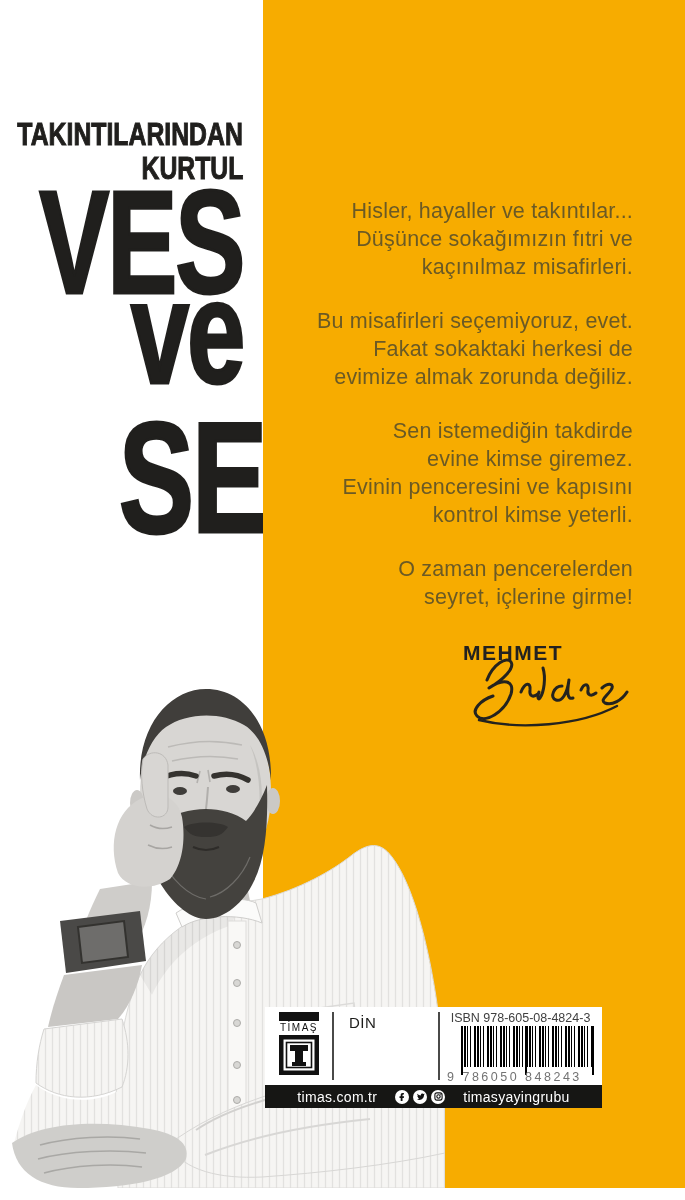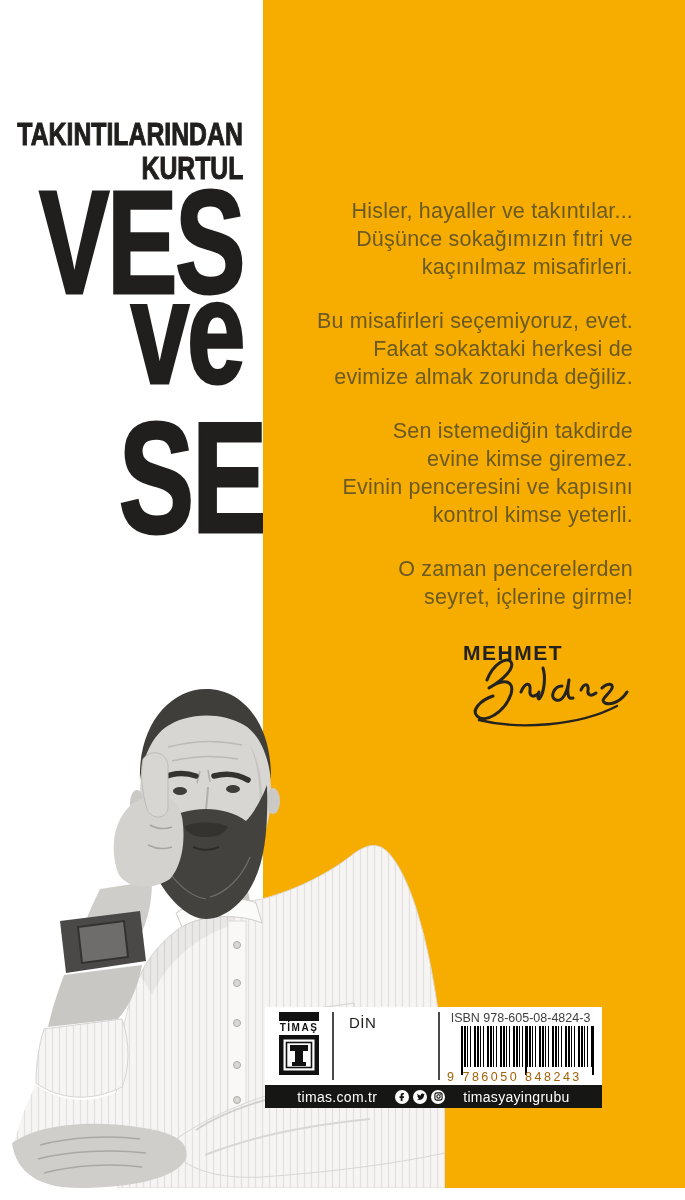--- a/index.html
+++ b/index.html
@@ -42,30 +42,30 @@
   }
   .signature{position:absolute;top:650px;right:56px;z-index:2;}
   
   .photo{position:absolute;left:0;top:675px;z-index:3;}
   
   .label{position:absolute;left:265px;top:1007px;width:337px;height:78px;background:#ffffff;z-index:5;}
   .label .divider{position:absolute;top:5px;bottom:5px;width:2px;background:#4a4a48;}
   .div1{left:67px;} .div2{left:173px;}
   .logo-col{position:absolute;left:14px;top:5px;width:40px;display:flex;flex-direction:column;align-items:center;}
   .logo-bar{width:40px;height:9px;background:#111;}
-  .logo-word{font-size:10px;font-weight:700;letter-spacing:1.5px;color:#111;margin:1px 0 2px 0;}
+  .logo-word{font-size:10px;font-weight:400;letter-spacing:1.5px;color:#111;margin:1px 0 2px 0;}
   .category{position:absolute;left:84px;top:7px;font-size:15px;font-weight:400;color:#1c1c1a;letter-spacing:.5px;}
   .isbn-label{position:absolute;left:182px;top:4px;width:147px;text-align:center;font-size:12.5px;color:#404040;}
   .barcode{
     position:absolute;left:196px;top:19px;width:133px;height:41px;
     background:repeating-linear-gradient(90deg,#000 0 2px,#fff 2px 3px,#000 3px 5px,#fff 5px 6px,#000 6px 7px,#fff 7px 9px,#000 9px 10px,#fff 10px 13px);
   }
   .guard{position:absolute;top:0;width:2px;height:49px;background:#000;}
   .g1{left:0;} .g2{left:64px;} .g3{right:0;}
-  .isbn-digits{position:absolute;left:182px;top:63px;width:150px;font-size:12.5px;letter-spacing:2.5px;color:#a16207;white-space:nowrap;}
+  .isbn-digits{position:absolute;left:182px;top:63px;width:150px;font-size:12.5px;letter-spacing:2.5px;color:#737373;white-space:nowrap;}
   
   .blackbar{
     position:absolute;left:265px;top:1085px;width:337px;height:23px;background:#161614;z-index:5;
     display:flex;align-items:center;justify-content:center;gap:18px;color:#fff;font-size:14px;letter-spacing:.3px;
   }
   .social{display:flex;align-items:center;gap:4px;}
   .sicon{width:14px;height:14px;border-radius:50%;background:#fff;display:flex;align-items:center;justify-content:center;}
 </style>
 </head>
 <body>

